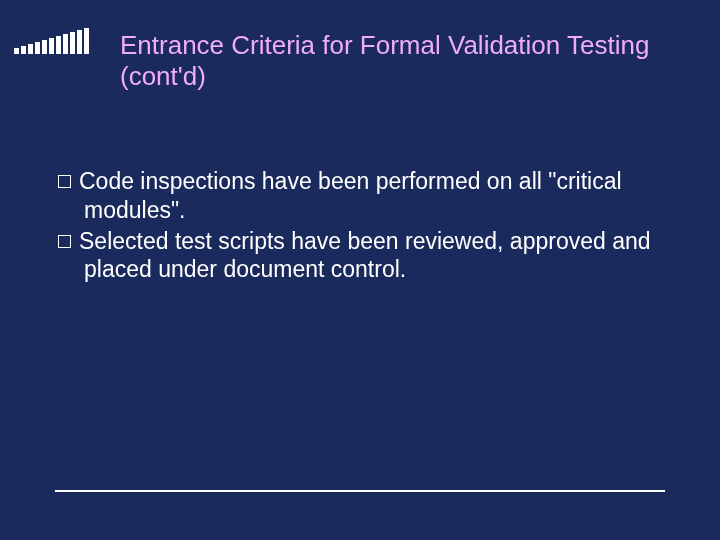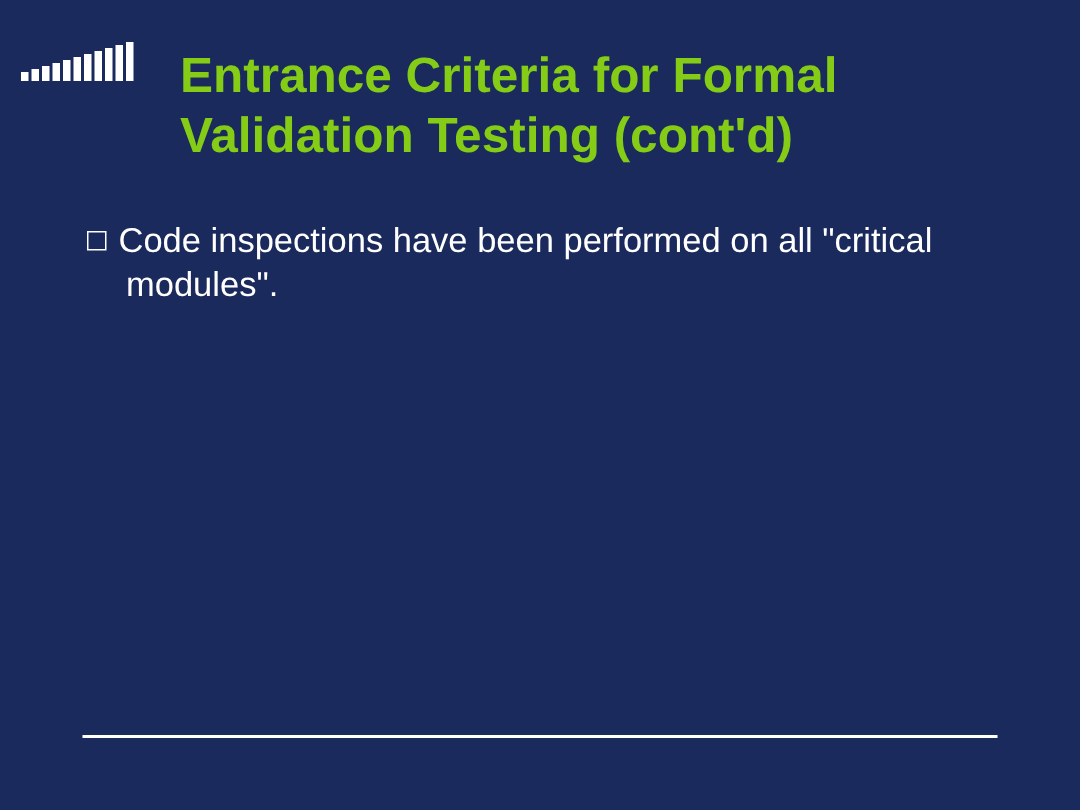--- a/index.html
+++ b/index.html
@@ -23,28 +23,28 @@
   }
   .header-bars .bar {
     width: 5px;
     background: #ffffff;
   }
   .title {
     position: absolute;
     top: 30px;
     left: 120px;
     right: 40px;
-    font-size: 33px;
-    font-weight: bold;
+    font-size: 26px;
+    font-weight: normal;
     line-height: 1.2;
-    color: #84cc16;
+    color: #f0abfc;
   }
   .content {
     position: absolute;
-    top: 146px;
+    top: 167px;
     left: 58px;
     right: 50px;
   }
   .bullet-item {
     font-size: 23px;
     line-height: 1.25;
     color: #ffffff;
     margin-bottom: 2px;
     padding-left: 26px;
     text-indent: -26px;
@@ -84,15 +84,18 @@
   <div class="bar" style="height:24px"></div>
   <div class="bar" style="height:26px"></div>
 </div>
 
 <div class="title">Entrance Criteria for Formal Validation Testing (cont'd)</div>
 
 <div class="content">
   <div class="bullet-item">
     <span class="bullet-box"></span><span>Code inspections have been performed on all "critical modules".</span>
   </div>
+  <div class="bullet-item">
+    <span class="bullet-box"></span><span>Selected test scripts have been reviewed, approved and placed under document control.</span>
+  </div>
 </div>
 
 <div class="footer-line"></div>
 
 </body></html>

